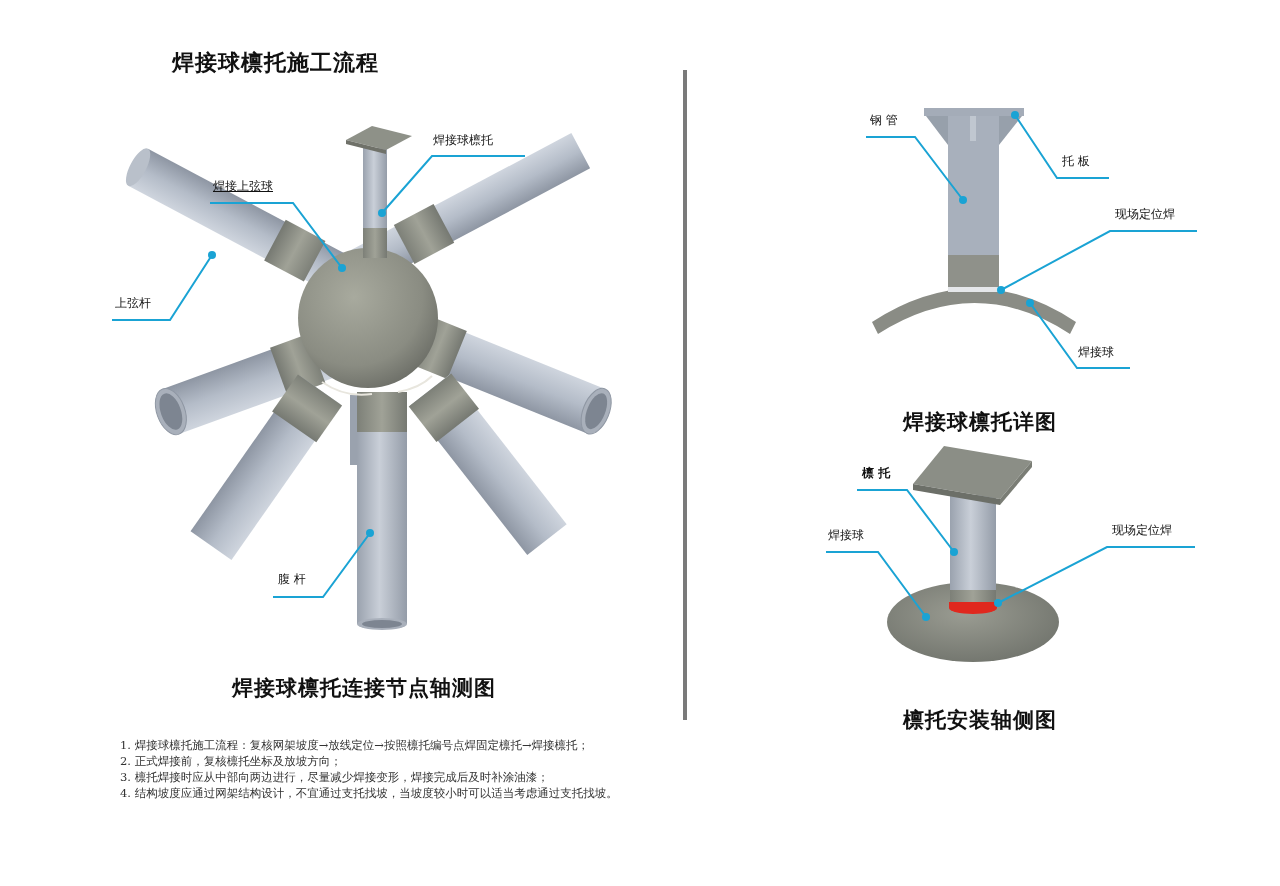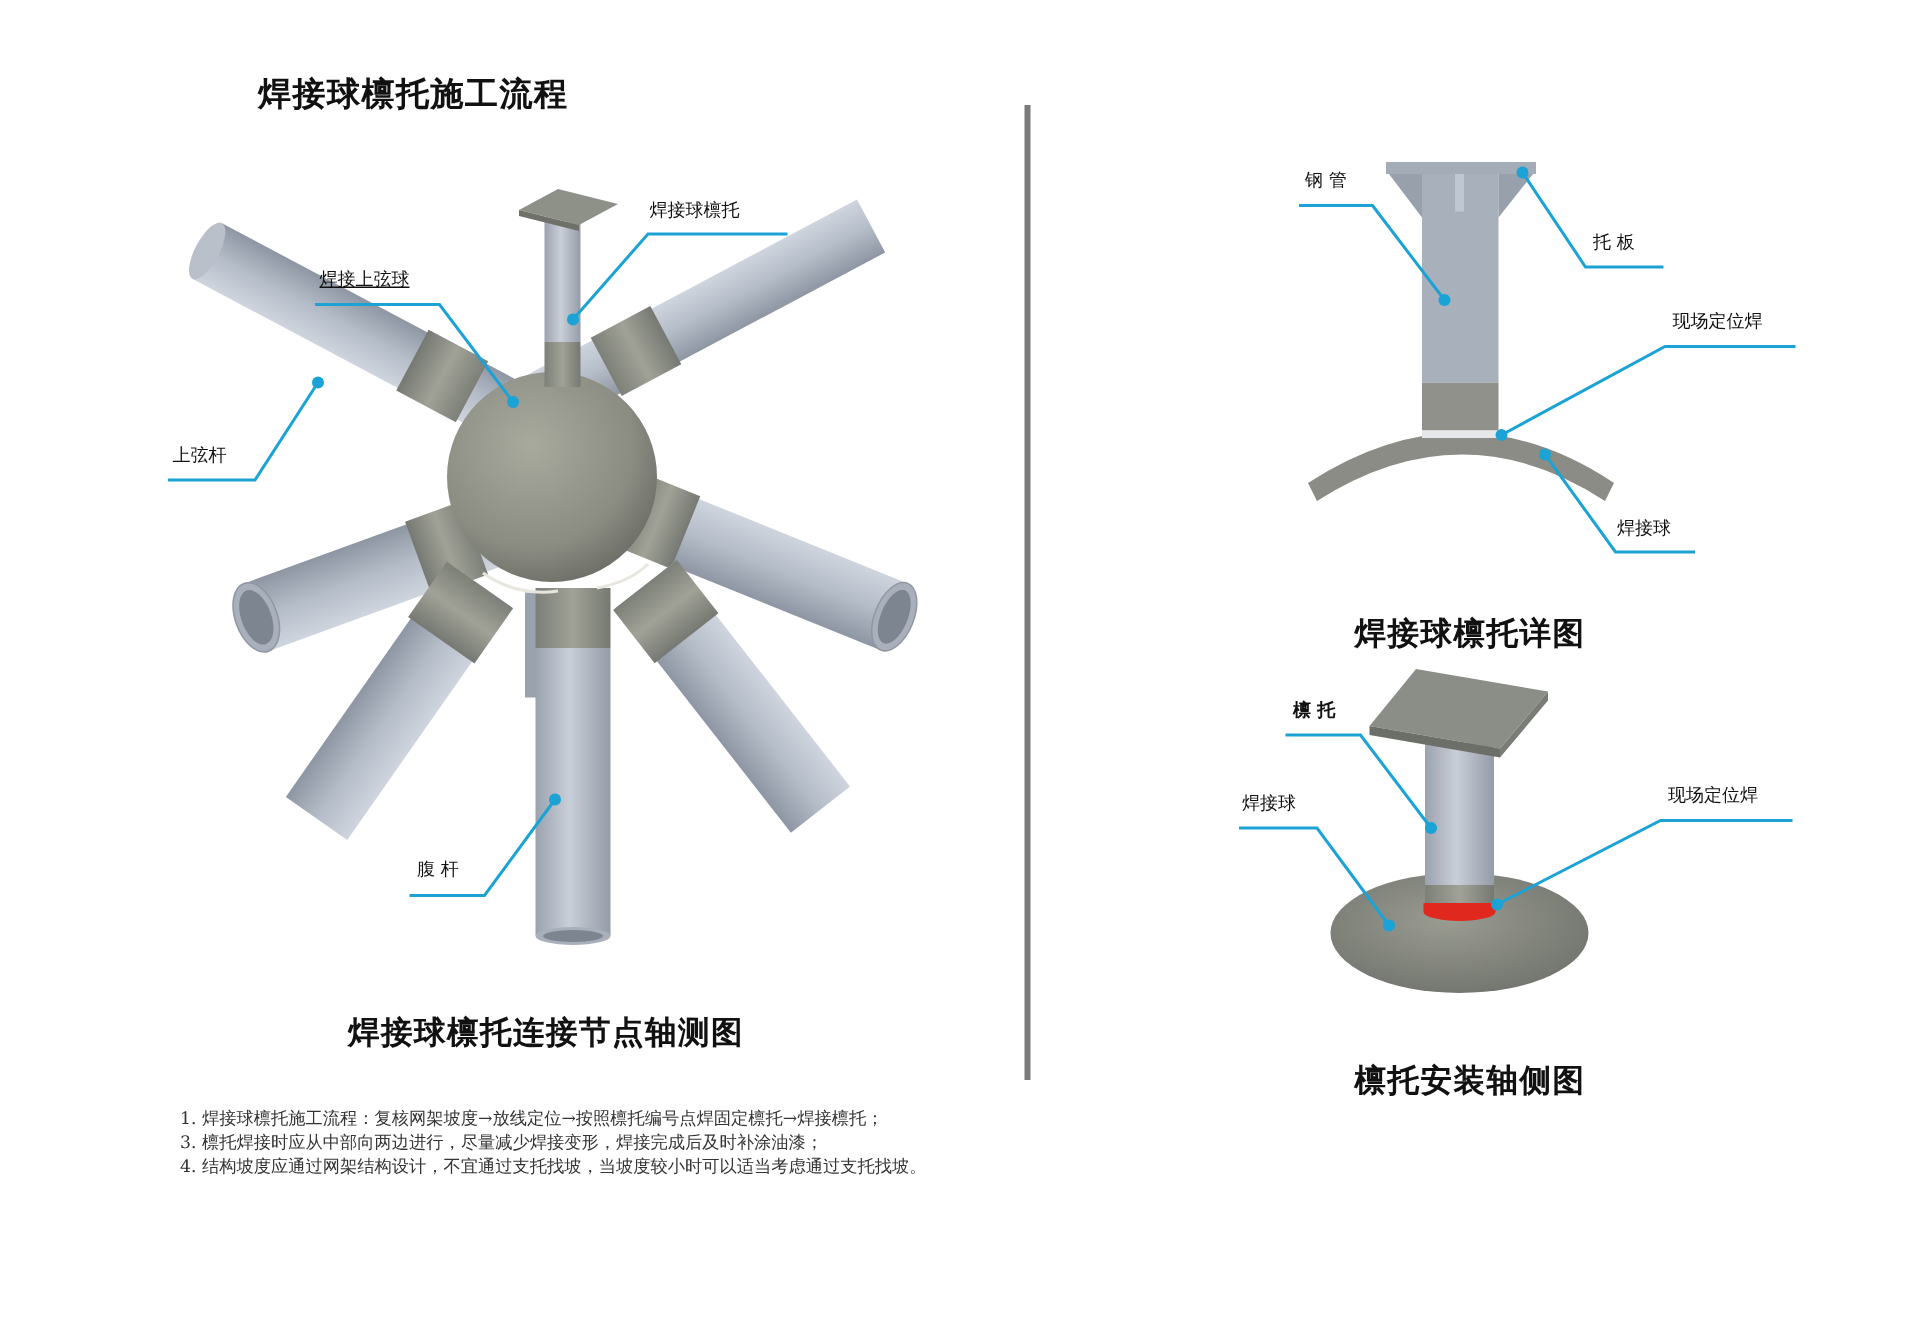--- a/index.html
+++ b/index.html
@@ -179,16 +179,17 @@
 <div class="abs caption" style="left:903px;top:408px;">焊接球檩托详图</div>
 
 <div class="abs label" style="left:862px;top:465px;font-weight:bold;">檩 托</div>
 <div class="abs label" style="left:828px;top:527px;">焊接球</div>
 <div class="abs label" style="left:1112px;top:522px;">现场定位焊</div>
 <div class="abs caption" style="left:903px;top:706px;text-align:right;">檩托安装轴侧图</div>
 
 <div class="abs notes">
   <ol>
     <li>1. 焊接球檩托施工流程：复核网架坡度→放线定位→按照檩托编号点焊固定檩托→焊接檩托；</li>
+    <li>2. 正式焊接前，复核檩托坐标及放坡方向；</li>
     <li>3. 檩托焊接时应从中部向两边进行，尽量减少焊接变形，焊接完成后及时补涂油漆；</li>
     <li>4. 结构坡度应通过网架结构设计，不宜通过支托找坡，当坡度较小时可以适当考虑通过支托找坡。</li>
   </ol>
 </div>
 
 </body></html>

